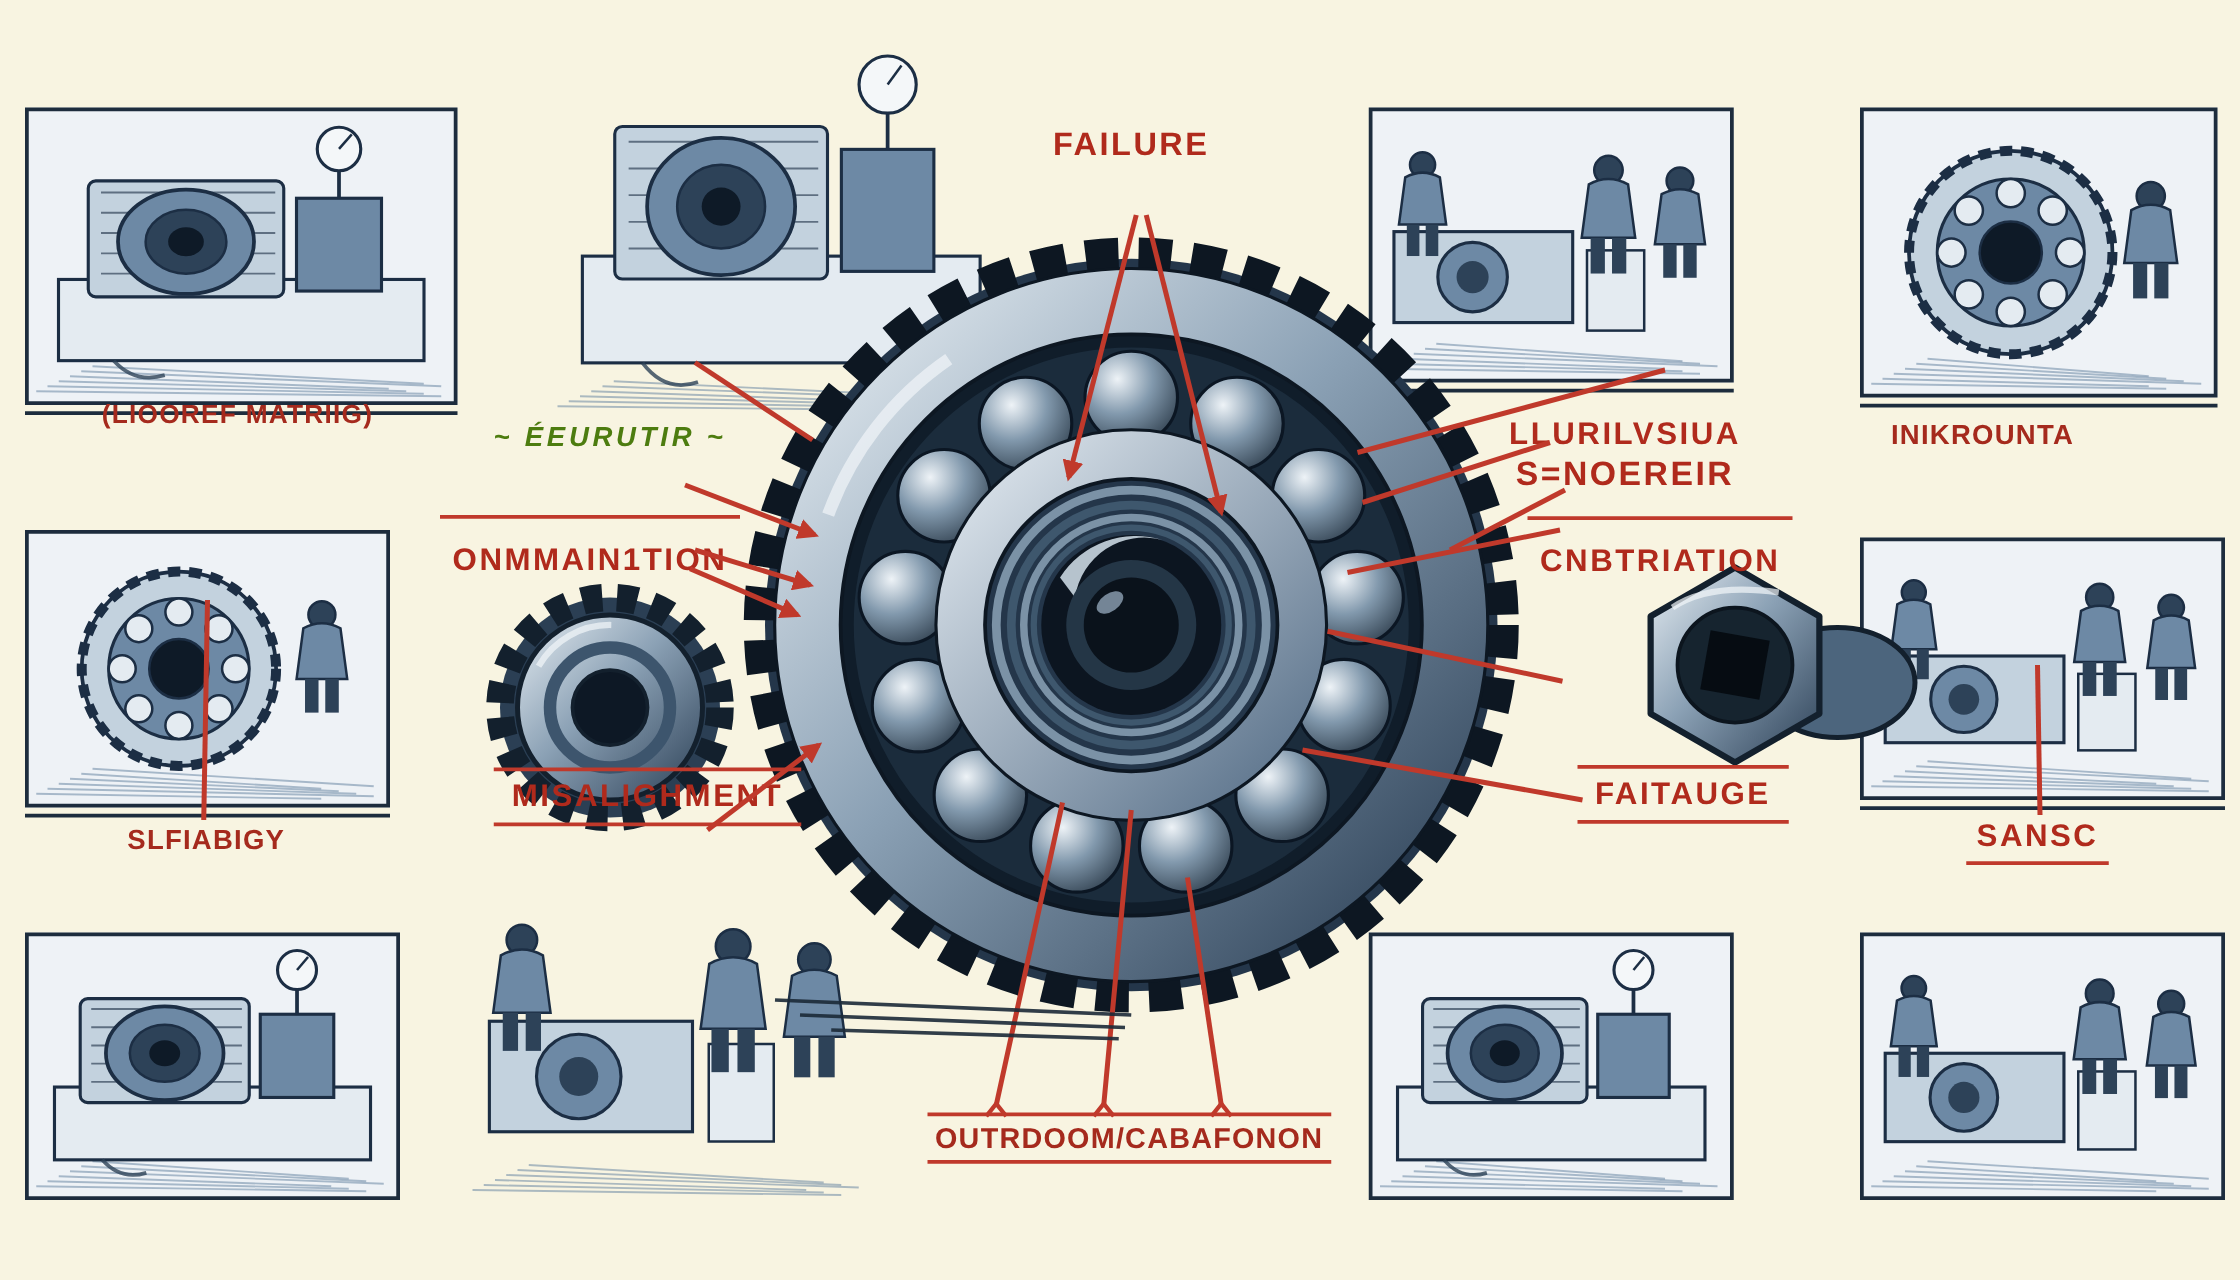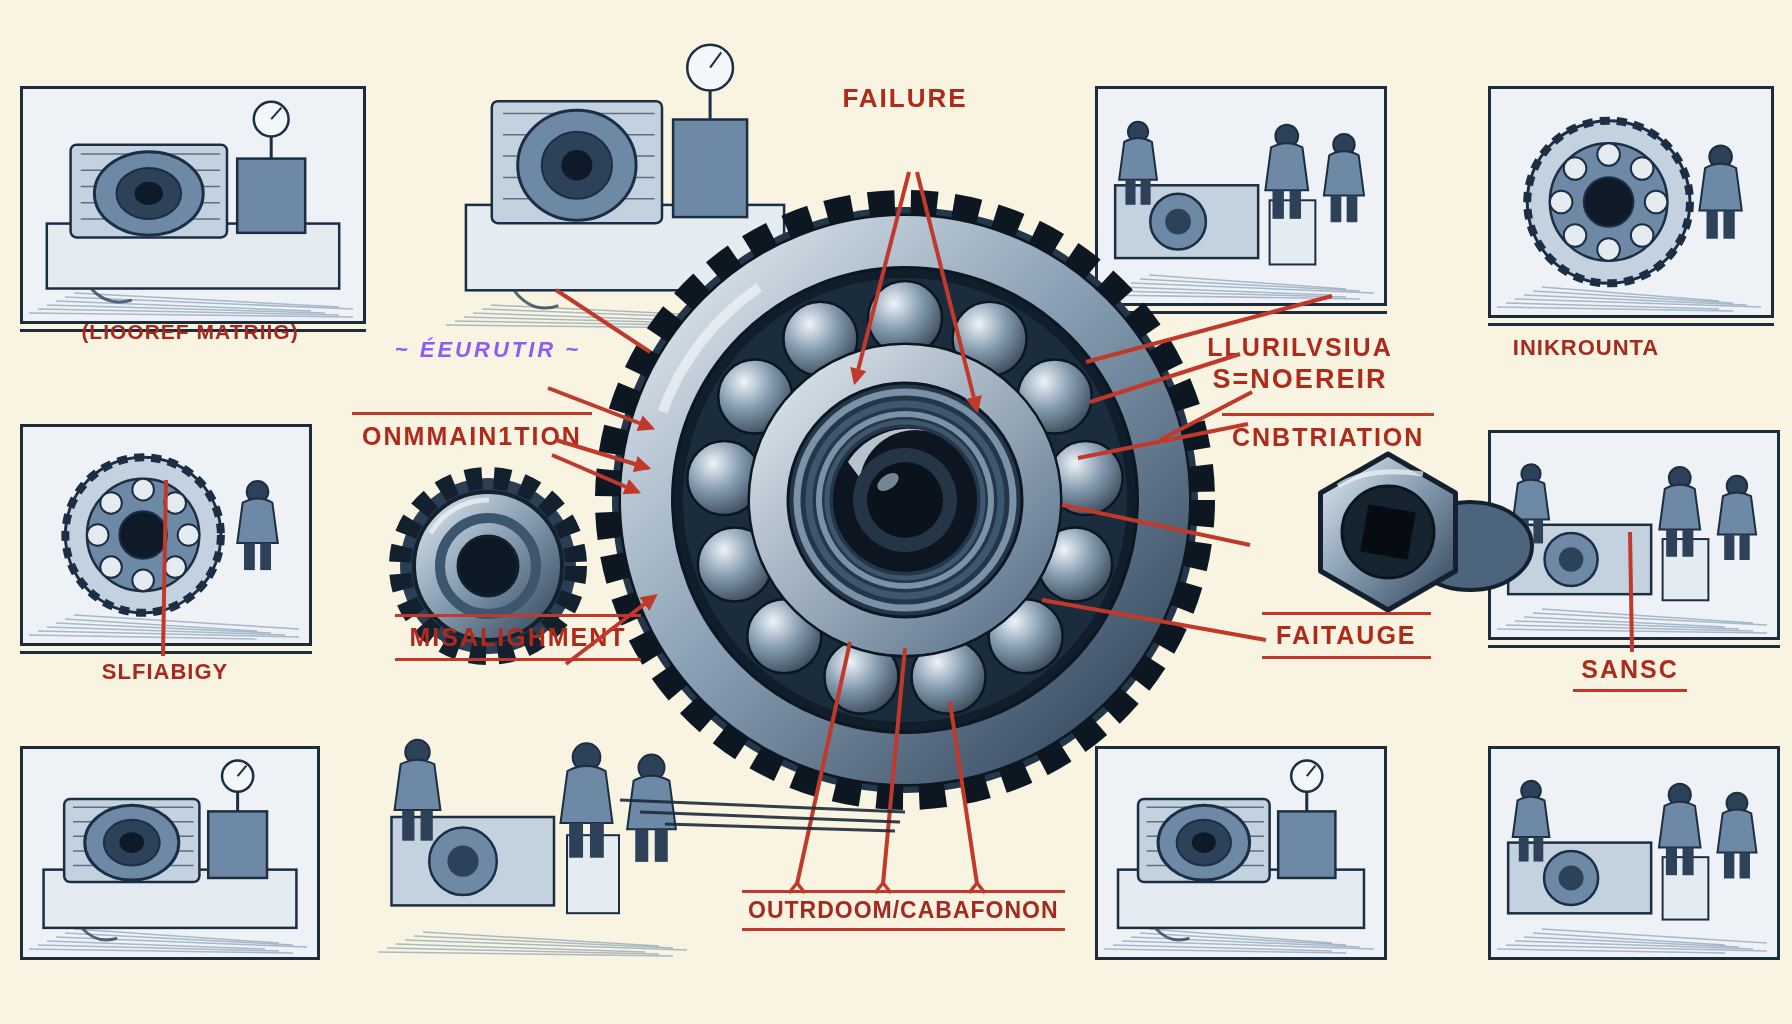--- a/index.html
+++ b/index.html
@@ -24,33 +24,33 @@
     line-height:1.25;
   }
   .big{font-size:25px;letter-spacing:2px;color:var(--red2,#b02a1c);}
   .ruled-tb>span{
     display:inline-block;
     border-top:3px solid var(--line,#b7321f);
     border-bottom:3px solid var(--line,#b7321f);
     padding:5px 14px;
   }
   .ruled-t>span{
-    display:inline-block;border-top:3px solid var(--line,#b7321f);padding:6px 10px 0;
+    display:inline-block;border-top:3px solid var(--line,#b7321f);padding:18px 10px 0;
   }
   .ruled-b>span{
     display:inline-block;border-bottom:3px solid var(--line,#b7321f);padding:0 8px 4px;
   }
   .swirly{
-    font-size:22px;letter-spacing:3px;font-style:italic;color:#8b5cf6;font-weight:bold;
+    font-size:22px;letter-spacing:3px;font-style:italic;color:#4d7c0f;font-weight:bold;
   }
   #lub-label .l1{
     display:inline-block;border-top:4px solid var(--line,#b7321f);
     border-bottom:3px solid var(--line,#b7321f);padding:6px 8px;font-size:27px;
   }
-  #lub-label .l2{margin-top:2px;font-size:26px;}
+  #lub-label .l2{margin-top:19px;font-size:26px;}
   #overlay{position:absolute;left:0;top:0;pointer-events:none;}
   svg{display:block;}
 </style>
 </head>
 <body>
 
 <div class="panel rule" style="left:20px;top:86px;width:346px;height:238px">
   <div class="illus">
       <svg viewBox="0 0 340 232" width="100%" height="100%">
         <line x1="6" y1="224" x2="330" y2="228" stroke="#6d89a5" stroke-width="1.5" opacity="0.55"></line>

